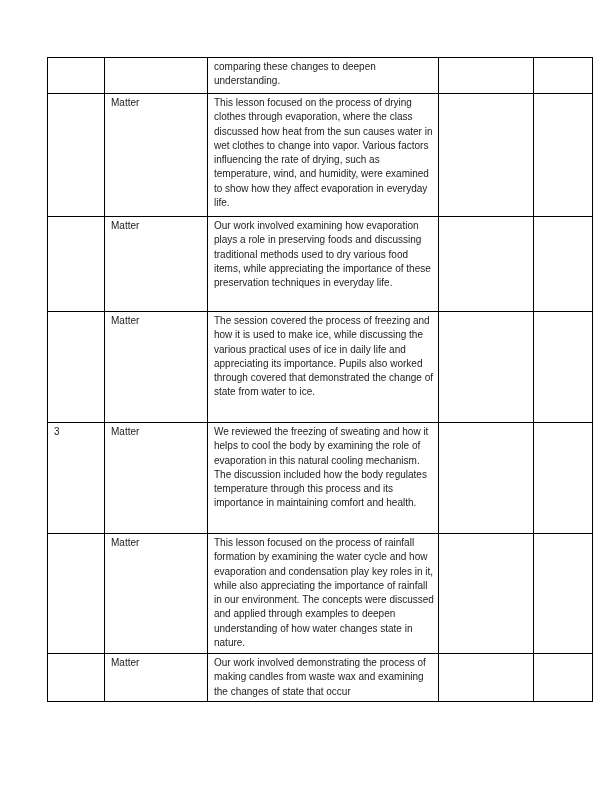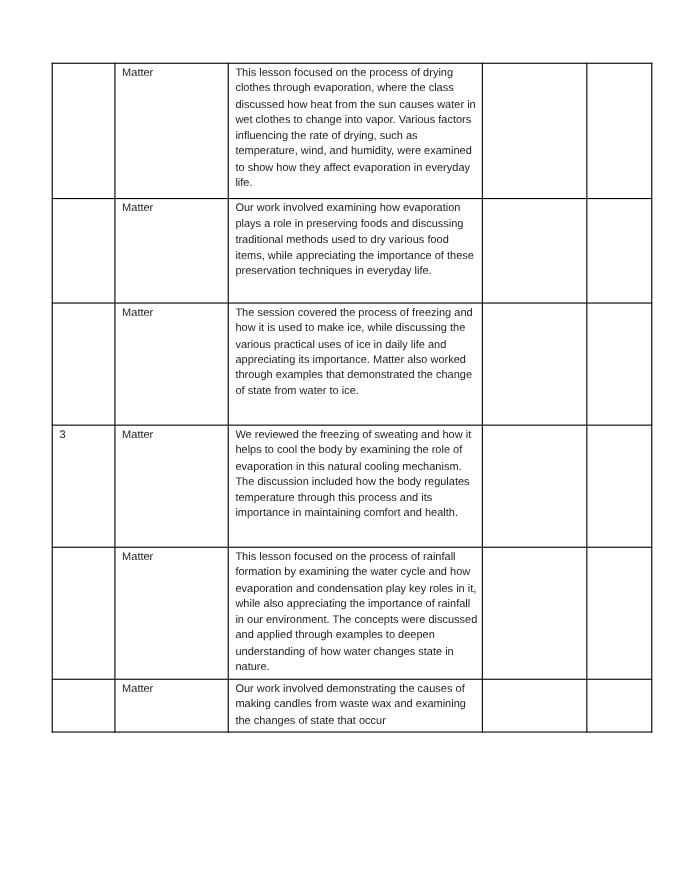--- a/index.html
+++ b/index.html
@@ -46,57 +46,64 @@
 <div class="page">
   <table class="doc-table">
     <colgroup>
       <col style="width:57px">
       <col style="width:103px">
       <col style="width:231px">
       <col style="width:95px">
       <col style="width:59px">
     </colgroup>
     <tbody>
+      <tr class="r0">
+        <td class="week-cell"></td>
+        <td></td>
+        <td>comparing these changes to deepen understanding.</td>
+        <td></td>
+        <td></td>
+      </tr>
       <tr class="r1">
         <td class="week-cell"></td>
         <td>Matter</td>
         <td>This lesson focused on the process of drying clothes through evaporation, where the class discussed how heat from the sun causes water in wet clothes to change into vapor. Various factors influencing the rate of drying, such as temperature, wind, and humidity, were examined to show how they affect evaporation in everyday life.</td>
         <td></td>
         <td></td>
       </tr>
       <tr class="r2">
         <td class="week-cell"></td>
         <td>Matter</td>
         <td>Our work involved examining how evaporation plays a role in preserving foods and discussing traditional methods used to dry various food items, while appreciating the importance of these preservation techniques in everyday life.</td>
         <td></td>
         <td></td>
       </tr>
       <tr class="r3">
         <td class="week-cell"></td>
         <td>Matter</td>
-        <td>The session covered the process of freezing and how it is used to make ice, while discussing the various practical uses of ice in daily life and appreciating its importance. Matter also worked through examples that demonstrated the change of state from water to ice.</td>
+        <td>The session covered the process of freezing and how it is used to make ice, while discussing the various practical uses of ice in daily life and appreciating its importance. Pupils also worked through covered that demonstrated the change of state from water to ice.</td>
         <td></td>
         <td></td>
       </tr>
       <tr class="r4">
         <td class="week-cell">3</td>
         <td>Matter</td>
         <td>We reviewed the freezing of sweating and how it helps to cool the body by examining the role of evaporation in this natural cooling mechanism. The discussion included how the body regulates temperature through this process and its importance in maintaining comfort and health.</td>
         <td></td>
         <td></td>
       </tr>
       <tr class="r5">
         <td class="week-cell"></td>
         <td>Matter</td>
         <td>This lesson focused on the process of rainfall formation by examining the water cycle and how evaporation and condensation play key roles in it, while also appreciating the importance of rainfall in our environment. The concepts were discussed and applied through examples to deepen understanding of how water changes state in nature.</td>
         <td></td>
         <td></td>
       </tr>
       <tr class="r6">
         <td class="week-cell"></td>
         <td>Matter</td>
-        <td>Our work involved demonstrating the causes of making candles from waste wax and examining the changes of state that occur</td>
+        <td>Our work involved demonstrating the process of making candles from waste wax and examining the changes of state that occur</td>
         <td></td>
         <td></td>
       </tr>
     </tbody>
   </table>
 </div>
 
 </body></html>

